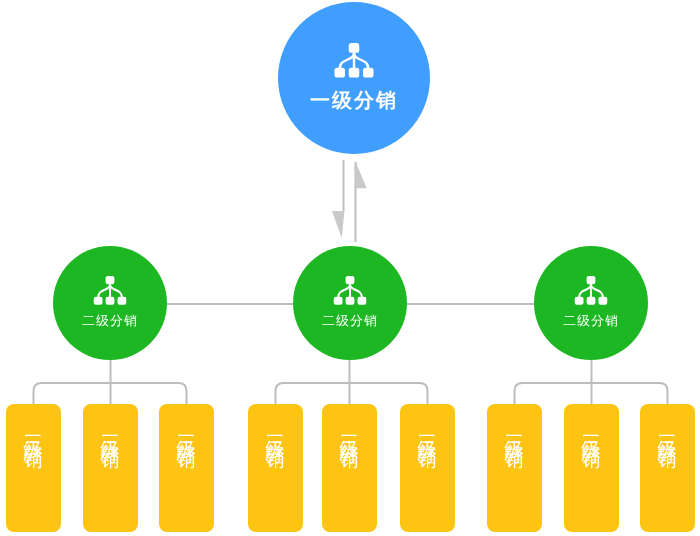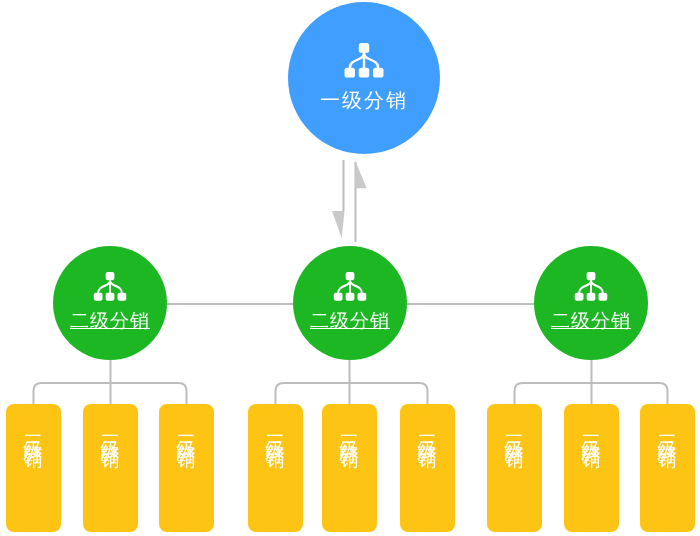--- a/index.html
+++ b/index.html
@@ -22,39 +22,39 @@
   .node-circle {
     position: absolute;
     z-index: 2;
     border-radius: 50%;
     display: flex;
     flex-direction: column;
     align-items: center;
     justify-content: center;
   }
   .level1-circle {
-    left: 288px; top: 2px;
-    width: 152px; height: 152px;
+    left: 278px; top: 2px;
+    width: 152px; height: 152px; font-weight: bold;
   }
   .level2-circle {
     width: 114px; height: 114px;
     top: 246px;
   }
   .l2-pos-0 { left: 53px; }
   .l2-pos-1 { left: 293px; }
   .l2-pos-2 { left: 534px; }
   .node-icon { display: block; }
   .level1-circle .node-icon { width: 48px; height: 36px; margin-bottom: 8px; }
   .level2-circle .node-icon { width: 40px; height: 30px; margin-bottom: 6px; }
   .node-label {
     color: #ffffff;
     white-space: nowrap;
   }
   .level1-circle .node-label { font-size: 20px; letter-spacing: 2px; }
-  .level2-circle .node-label { font-size: 19px; letter-spacing: 1px; text-decoration: underline; }
+  .level2-circle .node-label { font-size: 13px; letter-spacing: 1px; }
   .level3-box {
     position: absolute;
     z-index: 2;
     top: 404px;
     width: 55px; height: 128px;
     border-radius: 8px;
     display: flex;
     align-items: flex-start;
     justify-content: center;
     box-sizing: border-box;

